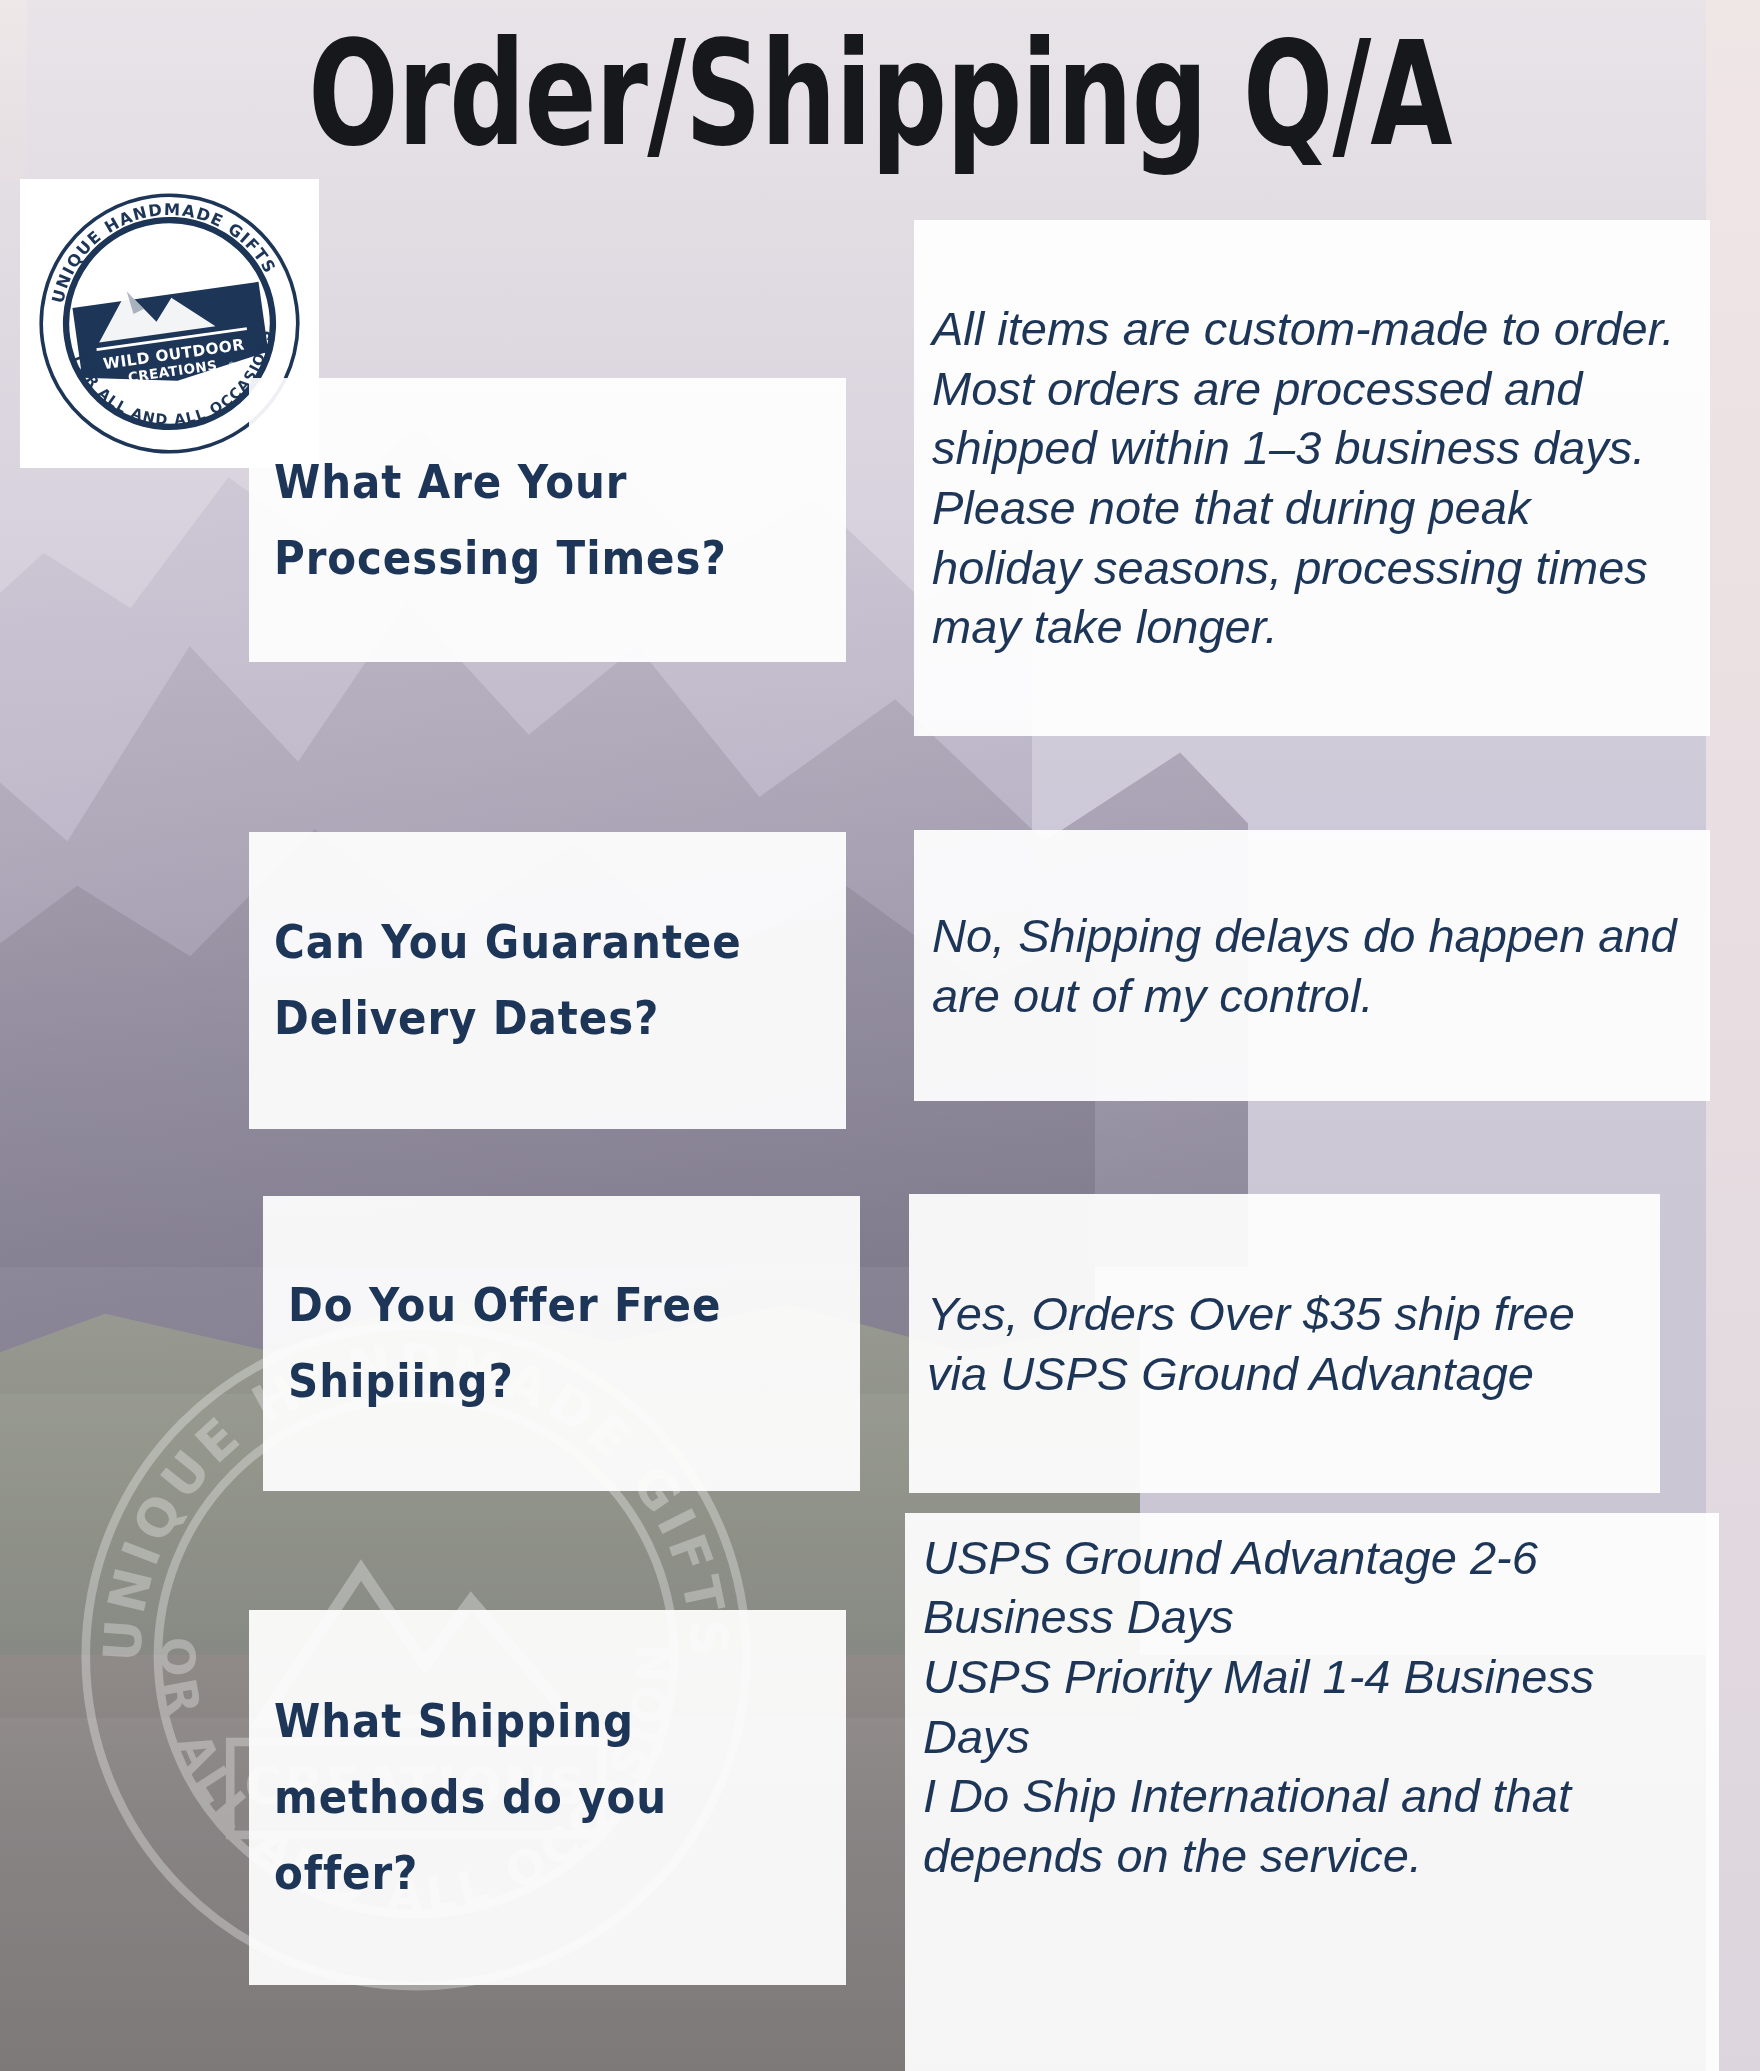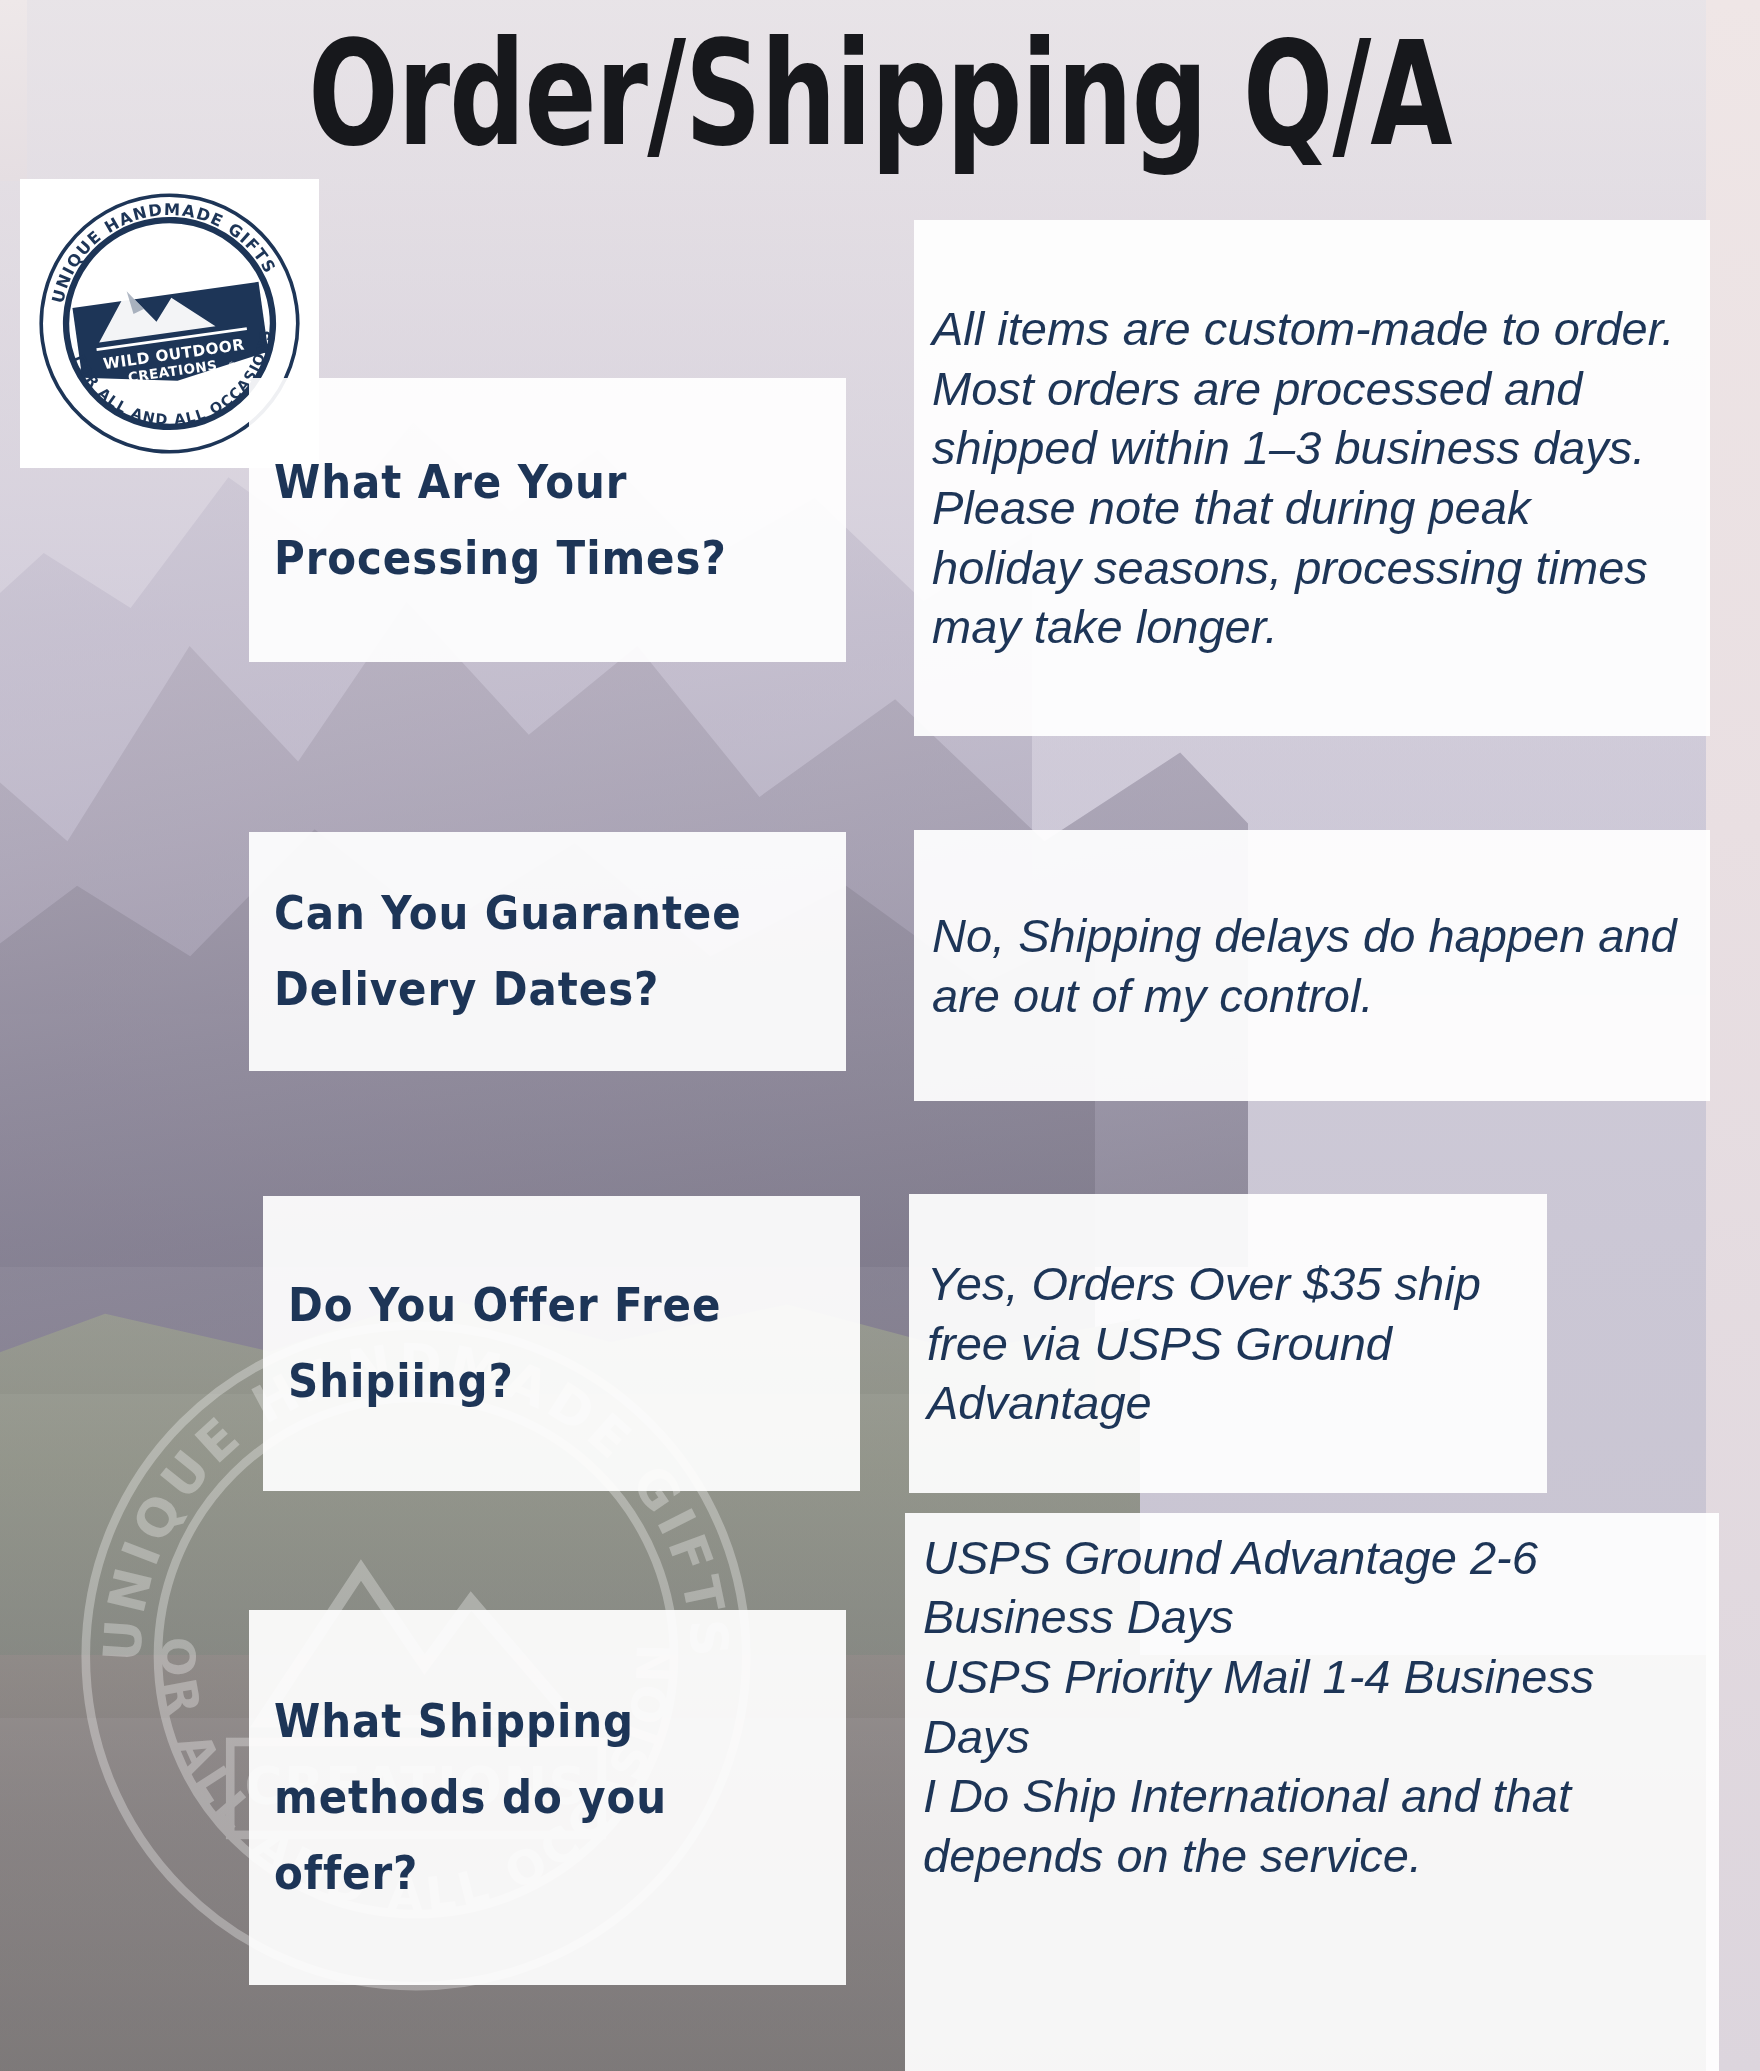--- a/index.html
+++ b/index.html
@@ -155,25 +155,25 @@
     font-size: 47px;
     line-height: 1.27;
     font-weight: 400;
     white-space: pre-line;
   }
 
   
   #q1 { left: 249px; top: 378px; width: 597px; height: 284px; }
   #a1 { left: 914px; top: 220px; width: 796px; height: 516px; }
 
-  #q2 { left: 249px; top: 832px; width: 597px; height: 239px; }
+  #q2 { left: 249px; top: 832px; width: 597px; height: 297px; }
   #a2 { left: 914px; top: 830px; width: 796px; height: 271px; justify-content: flex-end; }
 
   #q3 { left: 263px; top: 1196px; width: 597px; height: 295px; justify-content: center; }
-  #a3 { left: 909px; top: 1194px; width: 638px; height: 299px; }
+  #a3 { left: 909px; top: 1194px; width: 751px; height: 299px; }
 
   #q4 { left: 249px; top: 1610px; width: 597px; height: 375px; }
   #a4 { left: 905px; top: 1513px; width: 814px; height: 712px; align-items: flex-start; }
 </style>
 </head>
 <body>
 
 <div class="bg-wrap">
   <div class="bg-sky"></div>
   <div class="bg-mountain-far"></div>

